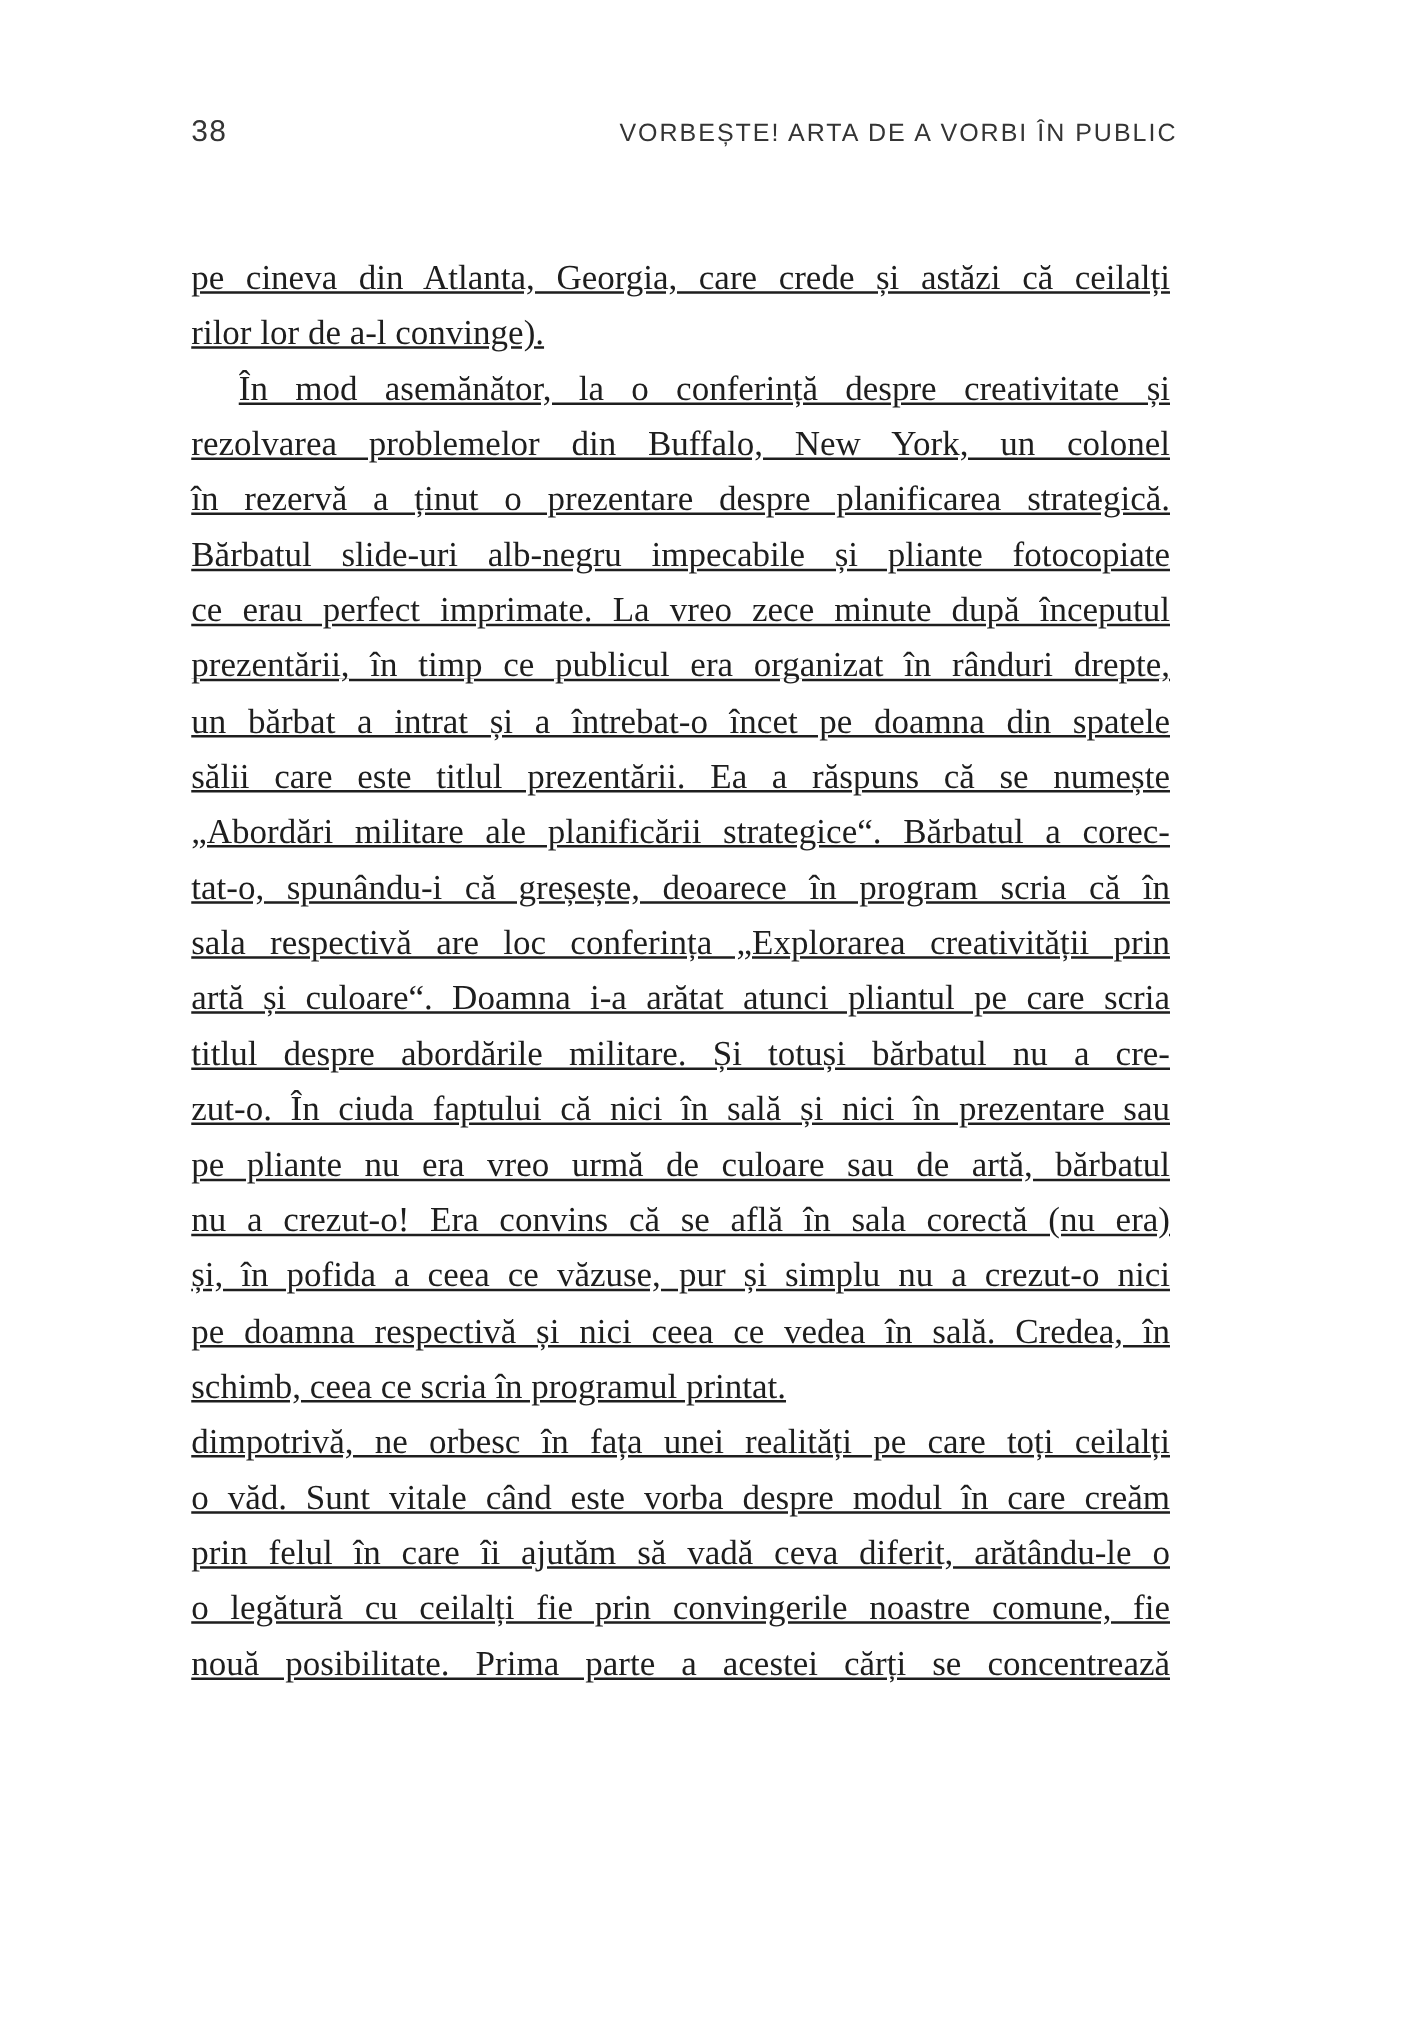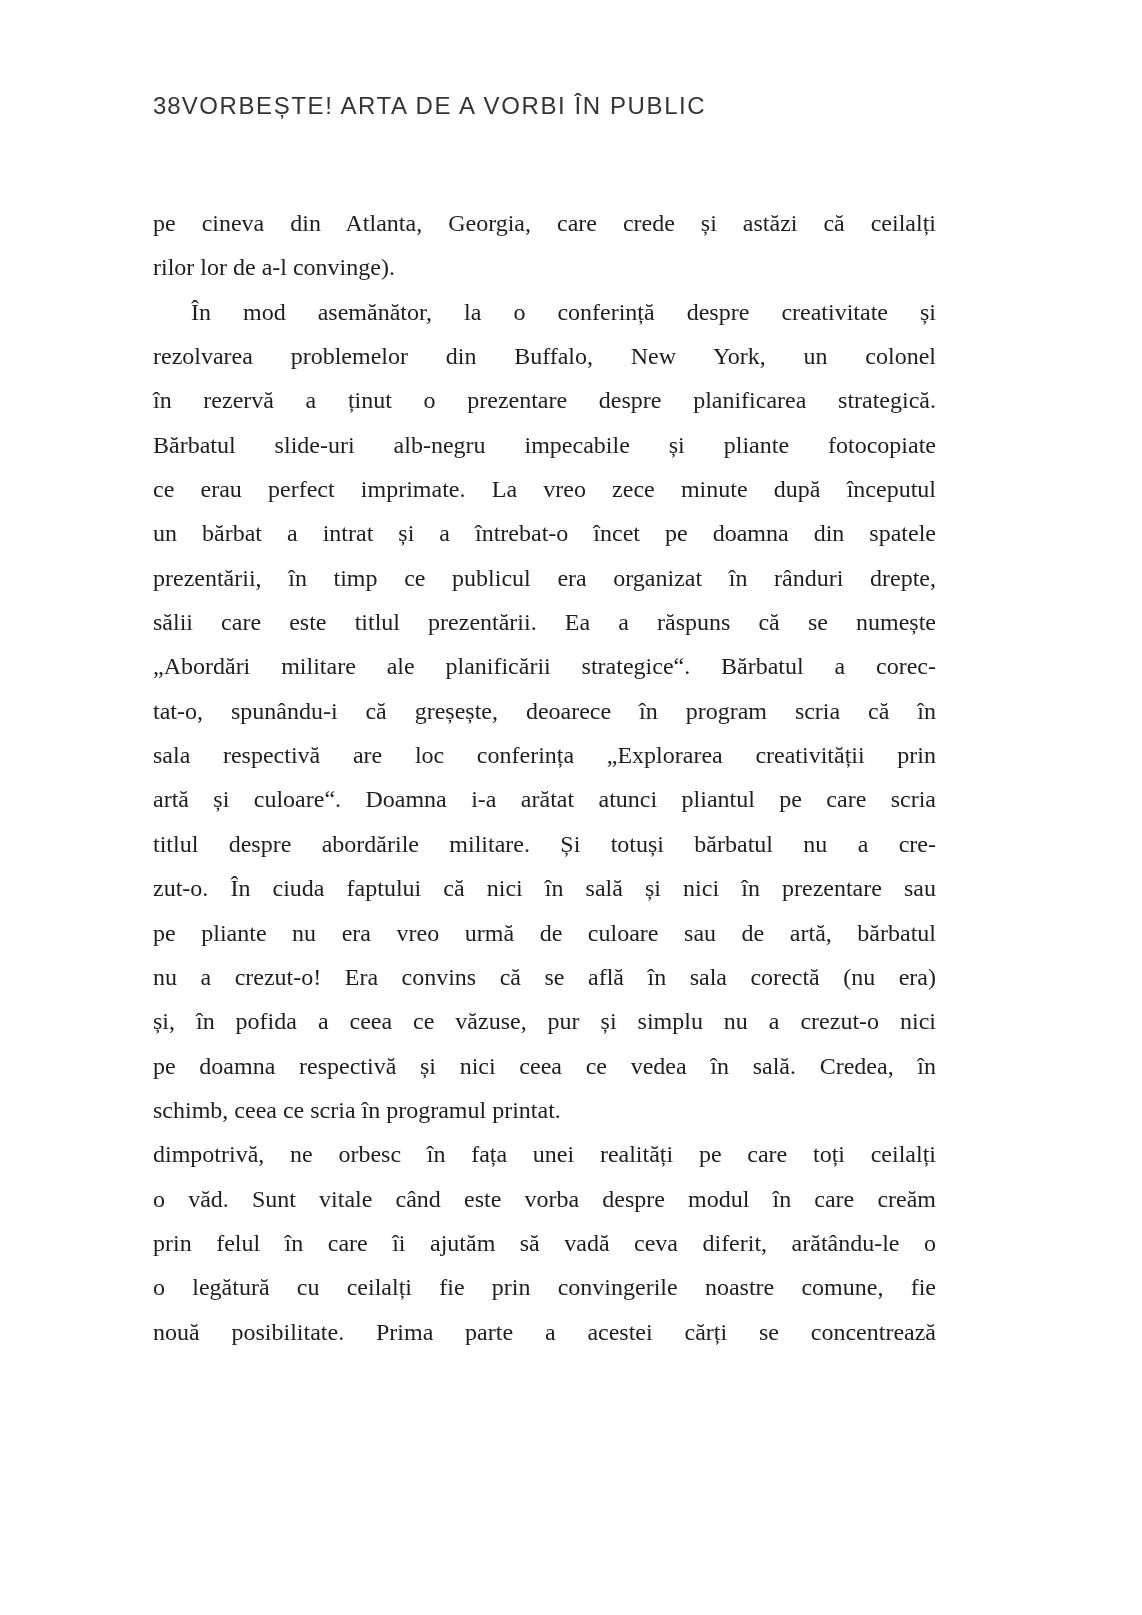--- a/index.html
+++ b/index.html
@@ -14,42 +14,44 @@
     background: #ffffff;
     overflow: hidden;
     font-family: "Liberation Serif", "DejaVu Serif", serif;
   }
   .runhead {
     position: absolute;
     top: 94px;
     left: 153px;
     right: 200px;
     display: flex;
+    justify-content: space-between;
     align-items: baseline;
     font-family: "Liberation Sans", "DejaVu Sans", sans-serif;
     color: #343434;
   }
   .page-number {
     font-size: 24px;
     letter-spacing: 1px;
     line-height: 1;
   }
   .running-title {
-    font-size: 24px;
+    font-size: 20px;
     letter-spacing: 1.6px;
     line-height: 1;
     white-space: nowrap;
   }
   .body-text {
     position: absolute;
     top: 201px;
     left: 153px;
     width: 783px;
     color: #1e1e1e;
-    font-size: 24px;
+    font-size: 28px;
+    text-decoration: underline;
   }
   .para { margin: 0; }
   .line {
     height: 44.35px;
     line-height: 44.35px;
     text-align: justify;
     text-align-last: justify;
     white-space: normal;
     overflow: visible;
   }
@@ -74,22 +76,22 @@
       <div class="para">
         <div class="line">pe cineva din Atlanta, Georgia, care crede și astăzi că ceilalți</div>
         <div class="line last">rilor lor de a-l convinge).</div>
       </div>
       <div class="para">
         <div class="line indent">În mod asemănător, la o conferință despre creativitate și</div>
         <div class="line">rezolvarea problemelor din Buffalo, New York, un colonel</div>
         <div class="line">în rezervă a ținut o prezentare despre planificarea strategică.</div>
         <div class="line">Bărbatul slide-uri alb-negru impecabile și pliante fotocopiate</div>
         <div class="line">ce erau perfect imprimate. La vreo zece minute după începutul</div>
+        <div class="line">prezentării, în timp ce publicul era organizat în rânduri drepte,</div>
         <div class="line">un bărbat a intrat și a întrebat-o încet pe doamna din spatele</div>
-        <div class="line">prezentării, în timp ce publicul era organizat în rânduri drepte,</div>
         <div class="line">sălii care este titlul prezentării. Ea a răspuns că se numește</div>
         <div class="line">„Abordări militare ale planificării strategice“. Bărbatul a corec-</div>
         <div class="line">tat-o, spunându-i că greșește, deoarece în program scria că în</div>
         <div class="line">sala respectivă are loc conferința „Explorarea creativității prin</div>
         <div class="line">artă și culoare“. Doamna i-a arătat atunci pliantul pe care scria</div>
         <div class="line">titlul despre abordările militare. Și totuși bărbatul nu a cre-</div>
         <div class="line">zut-o. În ciuda faptului că nici în sală și nici în prezentare sau</div>
         <div class="line">pe pliante nu era vreo urmă de culoare sau de artă, bărbatul</div>
         <div class="line">nu a crezut-o! Era convins că se află în sala corectă (nu era)</div>
         <div class="line">și, în pofida a ceea ce văzuse, pur și simplu nu a crezut-o nici</div>

